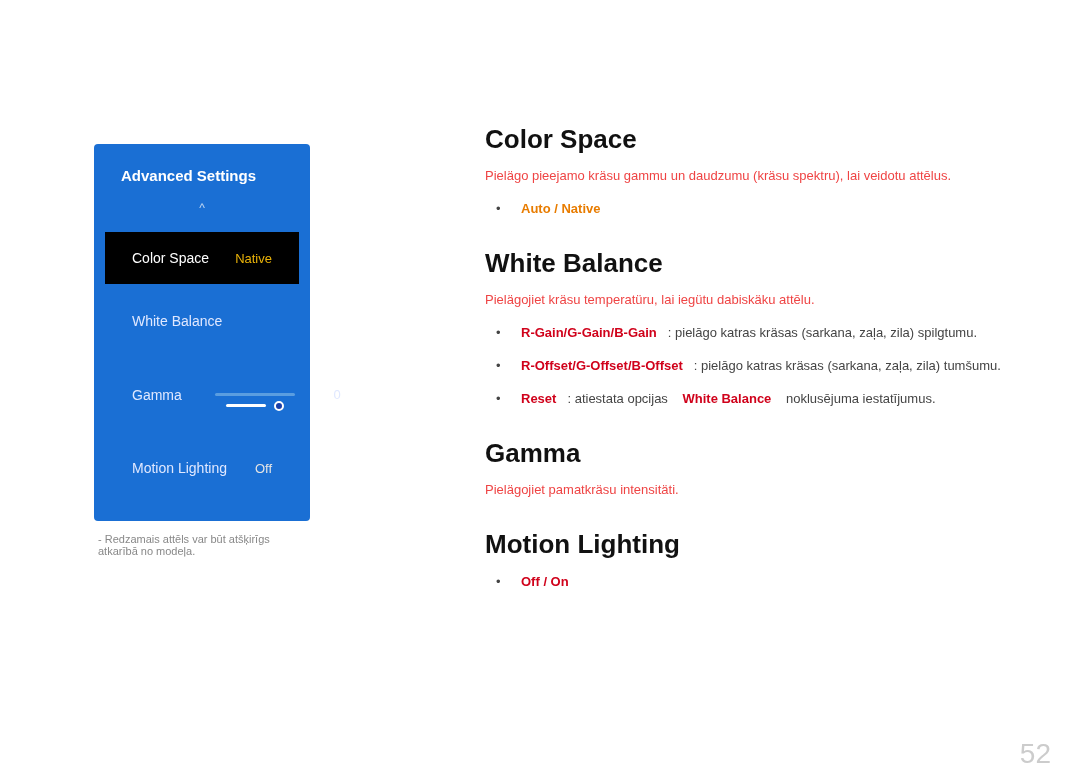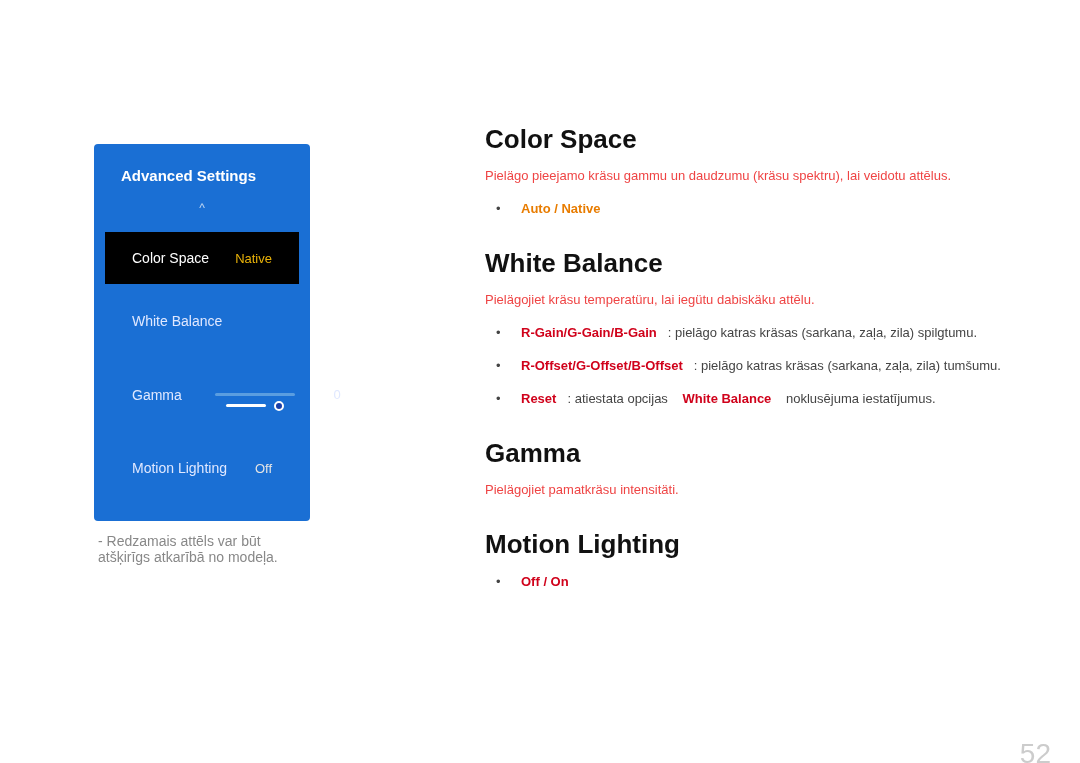--- a/index.html
+++ b/index.html
@@ -123,21 +123,21 @@
 
     .gamma-value {
       color: #e0e8ff;
       font-size: 13px;
       min-width: 16px;
       text-align: right;
     }
 
     .footnote {
       margin-top: 12px;
-      font-size: 14px;
+      font-size: 11px;
       color: #888;
       padding: 0 4px;
     }
 
     
     .right-content {
       position: absolute;
       top: 80px;
       left: 430px;
       width: 580px;

